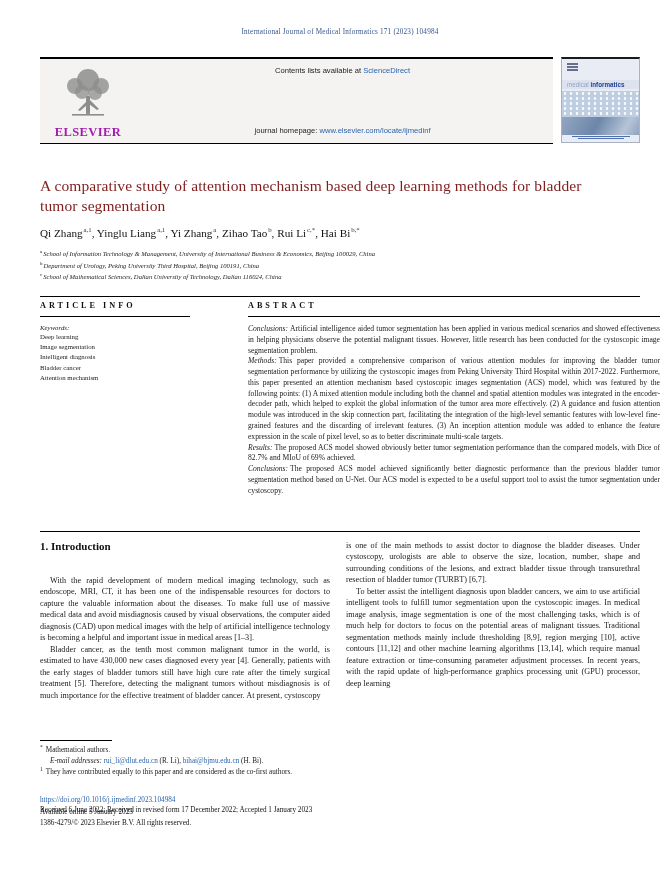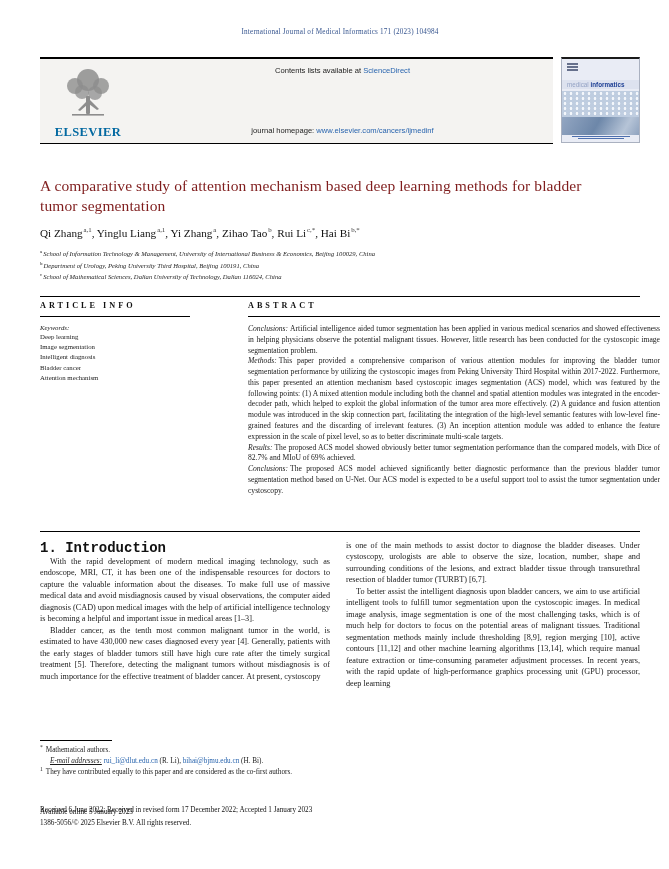--- a/index.html
+++ b/index.html
@@ -17,21 +17,21 @@
   }
 
   
   .masthead { position: absolute; top: 57px; left: 40px; width: 600px; height: 87px; }
   .band {
     position: absolute; left: 0; top: 0; width: 513px; height: 87px;
     background: #f4f3f1; border-top: 2px solid #000; border-bottom: 1.5px solid #000;
     display: flex; align-items: stretch;
   }
   .elsevier-box { width: 96px; display: flex; flex-direction: column; align-items: center; justify-content: flex-end; padding: 4px 0 3px 0; }
-  .elsevier-word { font-family: "Liberation Serif", serif; font-weight: bold; font-size: 12.5px; color: #0369a1; letter-spacing: .4px; margin-top: 1px; }
+  .elsevier-word { font-family: "Liberation Serif", serif; font-weight: bold; font-size: 12.5px; color: #a21caf; letter-spacing: .4px; margin-top: 1px; }
   .band-center { flex: 1; display: flex; flex-direction: column; align-items: center; justify-content: space-between; padding: 7px 4px 8px 0; }
   .contents-line { font-family: "Liberation Sans", sans-serif; font-size: 7.6px; color: #222; }
   .journal-title { font-family: "Liberation Serif", serif; font-size: 17px; color: #111; letter-spacing: .3px; }
   .homepage-line { font-family: "Liberation Sans", sans-serif; font-size: 7.6px; color: #222; }
 
   
   .cover {
     position: absolute; right: 0; top: 0; width: 79px; height: 86px;
     background: #e9ecf5; border: 1px solid #aab1c0; border-top: 2px solid #1a1a1a;
     overflow: hidden;
@@ -75,31 +75,31 @@
   .heading-rule { border-top: 1px solid #000; margin-bottom: 7px; }
   .keywords-label { font-size: 6.8px; font-style: italic; color: #222; margin-bottom: 1px; }
   .keyword { font-size: 6.8px; color: #222; line-height: 1.5; }
   .abs-par { font-size: 7.6px; line-height: 1.42; text-align: justify; color: #1a1a1a; }
   .abs-par .abs-label { font-style: italic; margin-right: 2px; }
 
   
   .body-cols { position: absolute; top: 540px; left: 40px; width: 600px; display: flex; }
   .body-left { width: 290px; flex: none; margin-right: 16px; }
   .body-right { width: 294px; flex: none; }
-  .section-heading { font-size: 14px; font-weight: bold; margin-bottom: 0; color: #111; font-family: Liberation Mono, monospace; }
+  .section-heading { font-size: 11px; font-weight: bold; margin-bottom: 23px; color: #111; }
   .body-par { font-size: 8.2px; line-height: 1.4; text-align: justify; color: #1a1a1a; }
   .body-par.indent { text-indent: 10px; }
 
   
   .footnote-block { position: absolute; top: 740px; left: 40px; width: 600px; }
   .fn-rule { width: 72px; border-top: 1px solid #000; margin-bottom: 3px; }
   .fn-line { font-size: 7.2px; line-height: 1.45; color: #1a1a1a; }
   .fn-line .fn-mark { font-size: 5.5px; vertical-align: super; margin-right: 3px; }
   .fn-indent { padding-left: 10px; }
-  .em-label { font-style: italic; text-decoration: underline; }
+  .em-label { font-style: italic; }
 
   
   .footer { position: absolute; top: 796px; left: 40px; width: 620px; height: 40px; }
   .doi-line { font-size: 7.2px; }
   .received-line { position: absolute; top: 10px; left: 0; font-size: 7.2px; color: #111; white-space: nowrap; }
   .available-line { position: absolute; top: 11.5px; left: 0; font-size: 7.2px; color: #111; white-space: nowrap; }
   .issn-line { position: absolute; top: 23px; left: 0; font-size: 7.2px; color: #111; }
 </style>
 </head>
 <body>
@@ -124,21 +124,21 @@
           </g>
         </svg>
       </span>
       <span class="elsevier-word">ELSEVIER</span>
     </div>
     <div class="band-center">
       <div class="contents-line">
         <span>Contents lists available at </span><span class="link">ScienceDirect</span>
       </div>
       <div class="homepage-line">
-        <span>journal homepage: </span><span class="link">www.elsevier.com/cancers/ijmedinf</span>
+        <span>journal homepage: </span><span class="link">www.elsevier.com/locate/ijmedinf</span>
       </div>
     </div>
   </div>
   <div class="cover">
     <div class="cover-tag">
         <i></i>
         <i></i>
         <i></i>
       </div>
     <div class="cover-strip">
@@ -203,16 +203,17 @@
 </div>
 
 <div class="footnote-block">
   <div class="fn-rule"></div>
   <div class="fn-line"><span class="fn-mark">*</span><span>Mathematical authors.</span></div>
   <div class="fn-line fn-indent"><span class="em-label">E-mail addresses:</span> <span class="link">rui_li@dlut.edu.cn</span><span> (R. Li), </span><span class="link">bihai@bjmu.edu.cn</span><span> (H. Bi).</span></div>
   <div class="fn-line"><span class="fn-mark">1</span><span>They have contributed equally to this paper and are considered as the co-first authors.</span></div>
 </div>
 
 <div class="footer">
+  <div class="doi-line"><span class="link">https://doi.org/10.1016/j.ijmedinf.2023.104984</span></div>
   <div class="received-line">Received 6 June 2022; Received in revised form 17 December 2022; Accepted 1 January 2023</div>
   <div class="available-line">Available online 5 January 2023</div>
-  <div class="issn-line">1386-5056/© 2025 Elsevier B.V. All rights reserved.</div>
+  <div class="issn-line">1386-4279/© 2023 Elsevier B.V. All rights reserved.</div>
 </div>
 
 </body></html>

